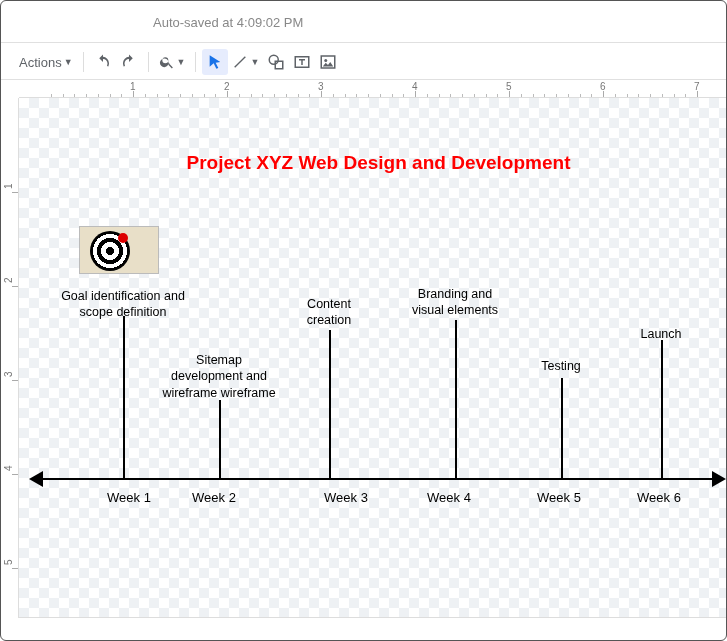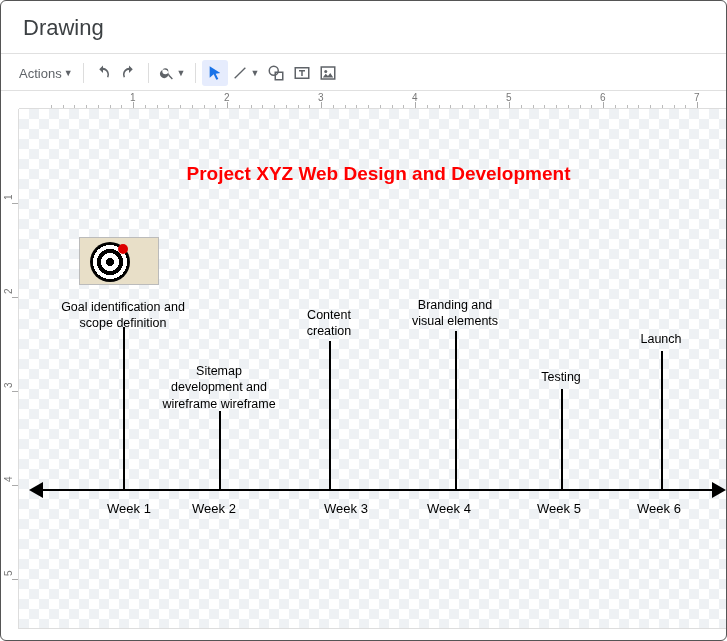--- a/index.html
+++ b/index.html
@@ -226,21 +226,21 @@
     top: 392px;
     font-size: 13px;
     color:#000;
     transform: translateX(-50%);
   }
 </style>
 </head>
 <body>
 
 <div class="dlg-header">
-  <div class="dlg-title">Drawing</div>
+  <div class="dlg-status">Auto-saved at 4:09:02 PM</div>
 </div>
 
 <div class="toolbar">
   <div class="tb-btn">
     <span>Actions</span>
     <span class="caret-down">▼</span>
   </div>
   <div class="tb-sep"></div>
 
   <div class="tb-btn">
@@ -413,21 +413,21 @@
 wireframe wireframe</div>
         <div class="event-tick" style="left: 310px; top: 232px; height: 148px;"></div>
         <div class="event-label" style="left: 310px; top: 198px; width: 90px;">Content
 creation</div>
         <div class="event-tick" style="left: 436px; top: 222px; height: 158px;"></div>
         <div class="event-label" style="left: 436px; top: 188px; width: 130px;">Branding and
 visual elements</div>
         <div class="event-tick" style="left: 542px; top: 280px; height: 100px;"></div>
         <div class="event-label" style="left: 542px; top: 260px; width: 80px;">Testing</div>
         <div class="event-tick" style="left: 642px; top: 242px; height: 138px;"></div>
-        <div class="event-label" style="left: 642px; top: 222px; width: 80px;">Launch</div>
+        <div class="event-label" style="left: 642px; top: 228px; width: 80px;">Launch</div>
       </div>
     <div id="weeks-layer">
         <div class="week-label" style="left: 110px;">Week 1</div>
         <div class="week-label" style="left: 195px;">Week 2</div>
         <div class="week-label" style="left: 327px;">Week 3</div>
         <div class="week-label" style="left: 430px;">Week 4</div>
         <div class="week-label" style="left: 540px;">Week 5</div>
         <div class="week-label" style="left: 640px;">Week 6</div>
       </div>
 

